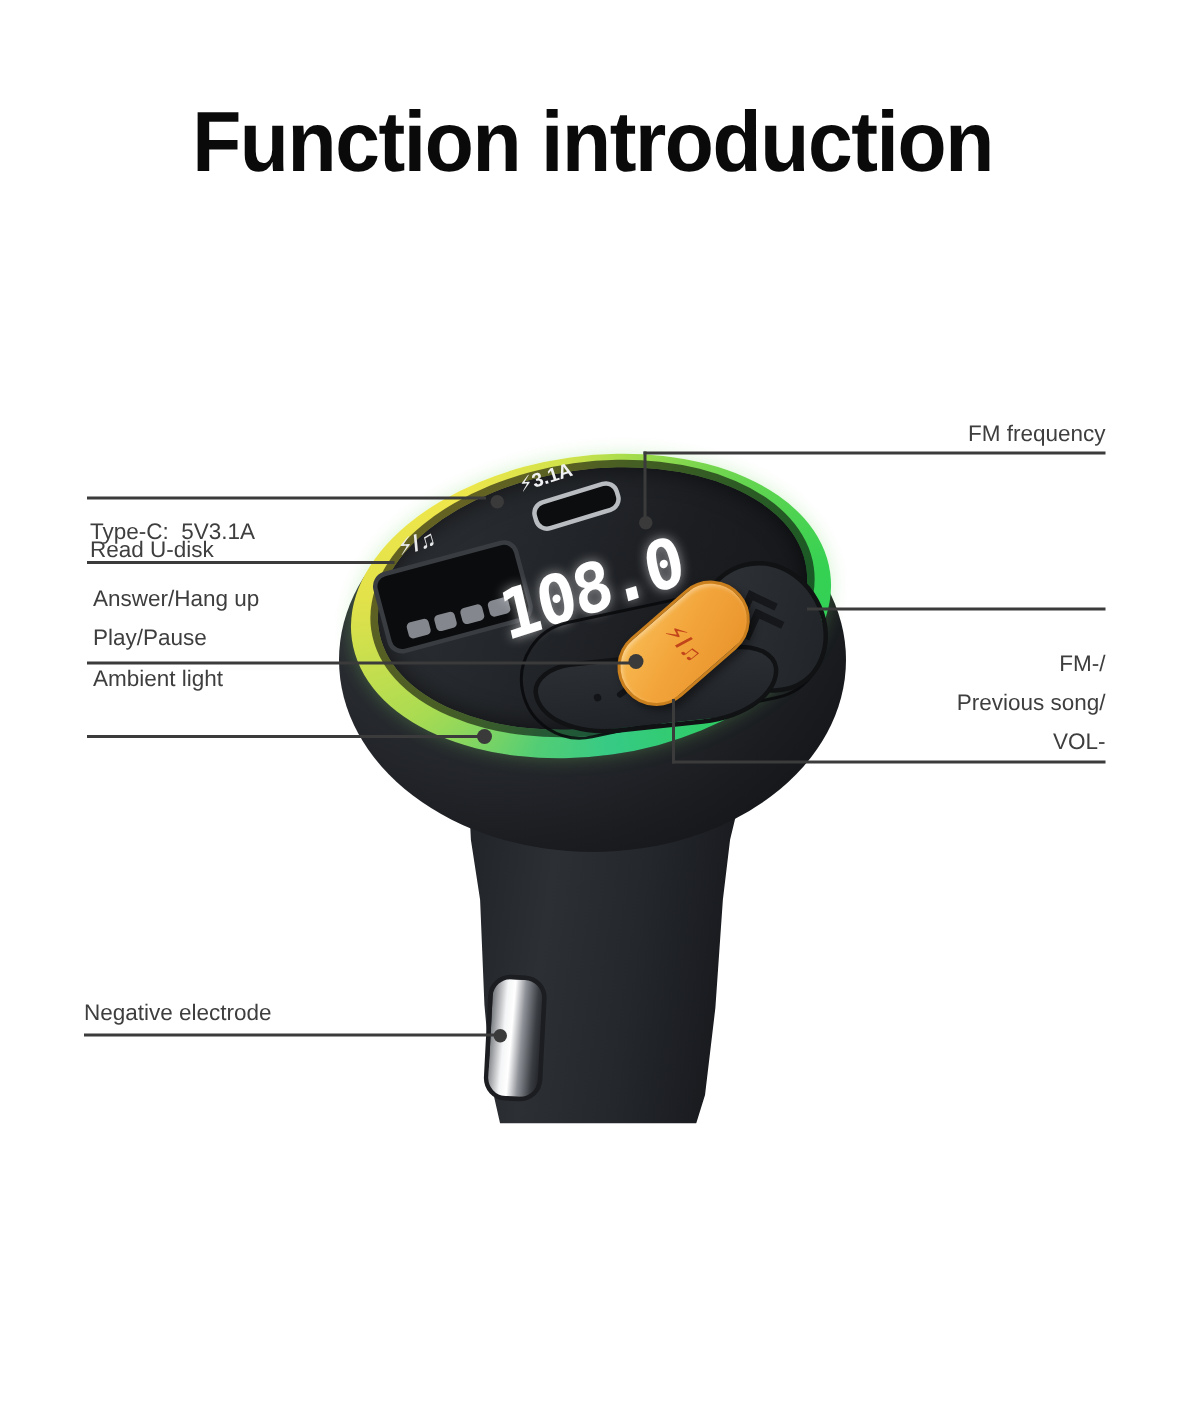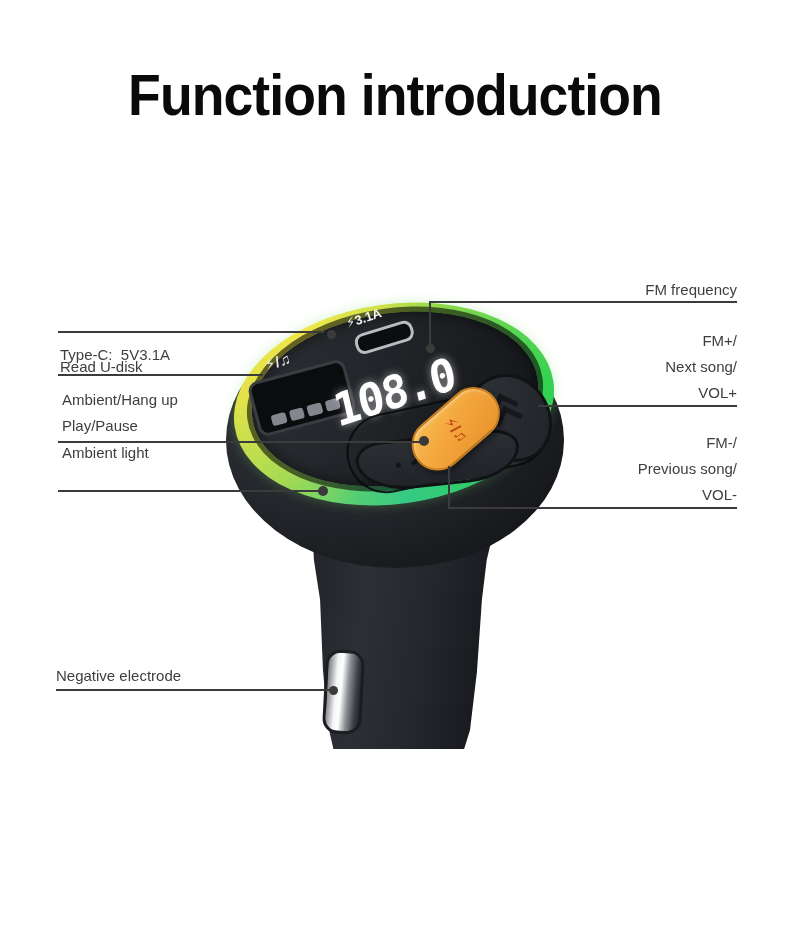--- a/index.html
+++ b/index.html
@@ -123,38 +123,37 @@
     </div>
   </div>
 
   <div class="lbl" style="left:60px;top:302px;margin-top:40px;">Type-C:  5V3.1A</div>
   <div class="hline" style="left:58px;top:331px;width:266px;"></div>
   <div class="cdot" style="left:327px;top:330px;width:9px;height:9px;"></div>
 
   <div class="lbl" style="left:60px;top:344px;margin-top:10px;">Read U-disk</div>
   <div class="hline" style="left:58px;top:374px;width:205px;"></div>
 
-  <div class="lbl" style="left:62px;top:387px;"><span>Ambient/Hang up</span><br><span>Play/Pause</span></div>
+  <div class="lbl" style="left:62px;top:387px;"><span>Answer/Hang up</span><br><span>Play/Pause</span></div>
   <div class="hline" style="left:58px;top:441px;width:364px;"></div>
   <div class="cdot" style="left:419px;top:436px;width:10px;height:10px;"></div>
 
   <div class="lbl" style="left:62px;top:440px;">Ambient light</div>
   <div class="hline" style="left:58px;top:490px;width:265px;"></div>
   <div class="cdot" style="left:318px;top:486px;width:10px;height:10px;"></div>
 
   <div class="lbl" style="left:56px;top:663px;">Negative electrode</div>
   <div class="hline" style="left:56px;top:689px;width:276px;"></div>
   <div class="cdot" style="left:329px;top:686px;width:9px;height:9px;"></div>
 
   <div class="lbl r" style="right:53px;top:277px;">FM frequency</div>
   <div class="hline" style="left:429px;top:301px;width:308px;"></div>
   <div class="vline" style="left:429px;top:301px;height:46px;"></div>
   <div class="cdot" style="left:426px;top:344px;width:9px;height:9px;"></div>
 
-  <div class="lbl r" style="right:53px;top:328px;"><span>FM+/</span><br><span>Next song/</span><br><span>VOL+</span></div>
   <div class="hline" style="left:538px;top:405px;width:199px;"></div>
 
   <div class="lbl r" style="right:53px;top:430px;"><span>FM-/</span><br><span>Previous song/</span><br><span>VOL-</span></div>
   <div class="vline" style="left:448px;top:466px;height:43px;"></div>
   <div class="hline" style="left:448px;top:507px;width:289px;"></div>
 
   <div class="hline" style="left:407px;top:790px;width:330px;"></div>
   <div class="cdot" style="left:403px;top:787px;width:8px;height:8px;"></div>
 
 </div>

